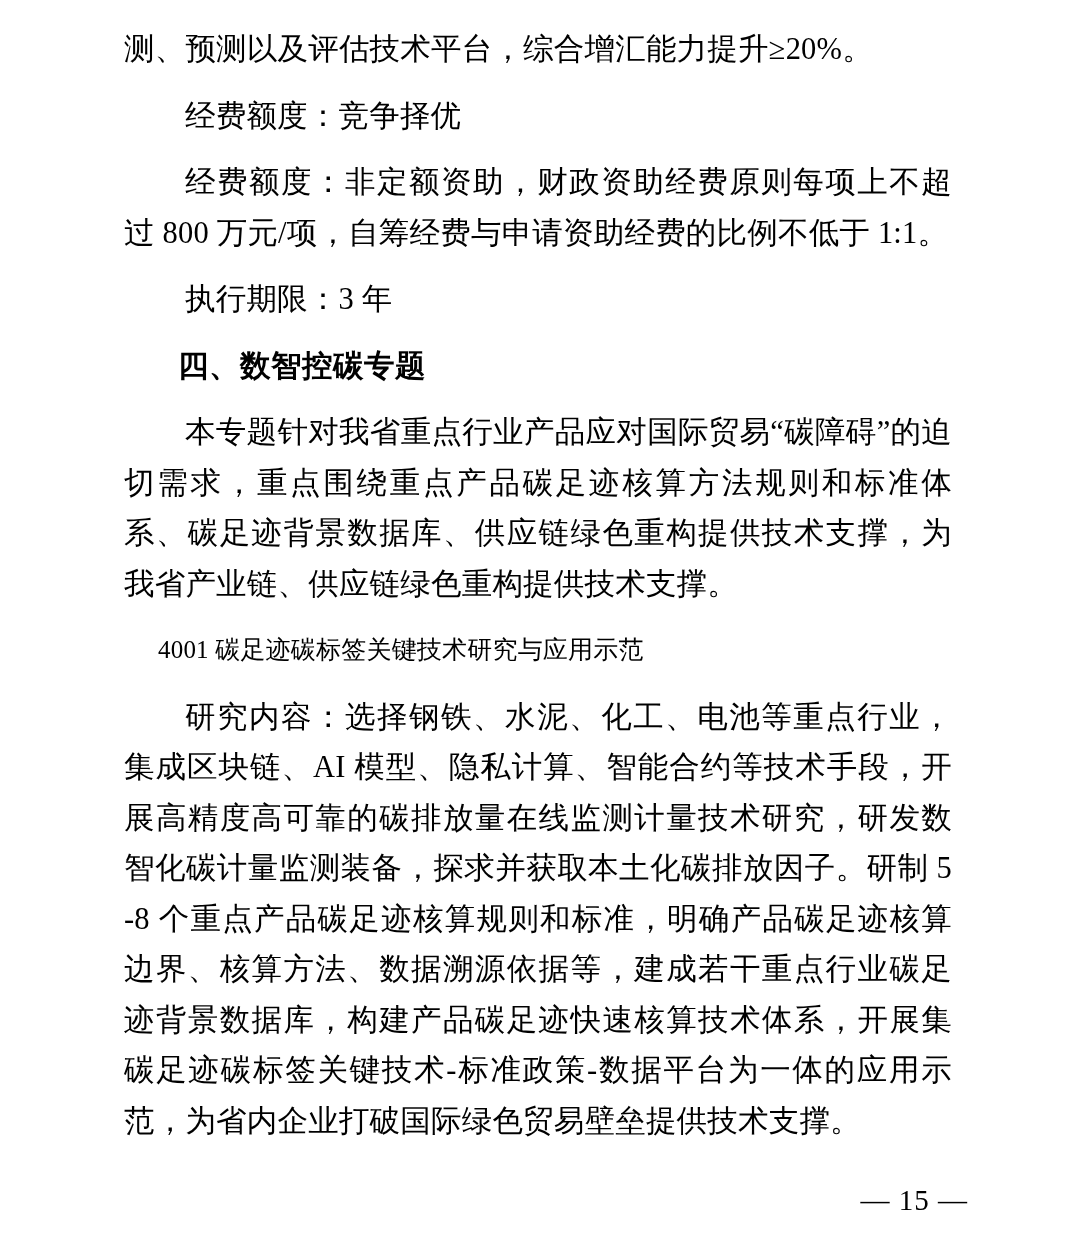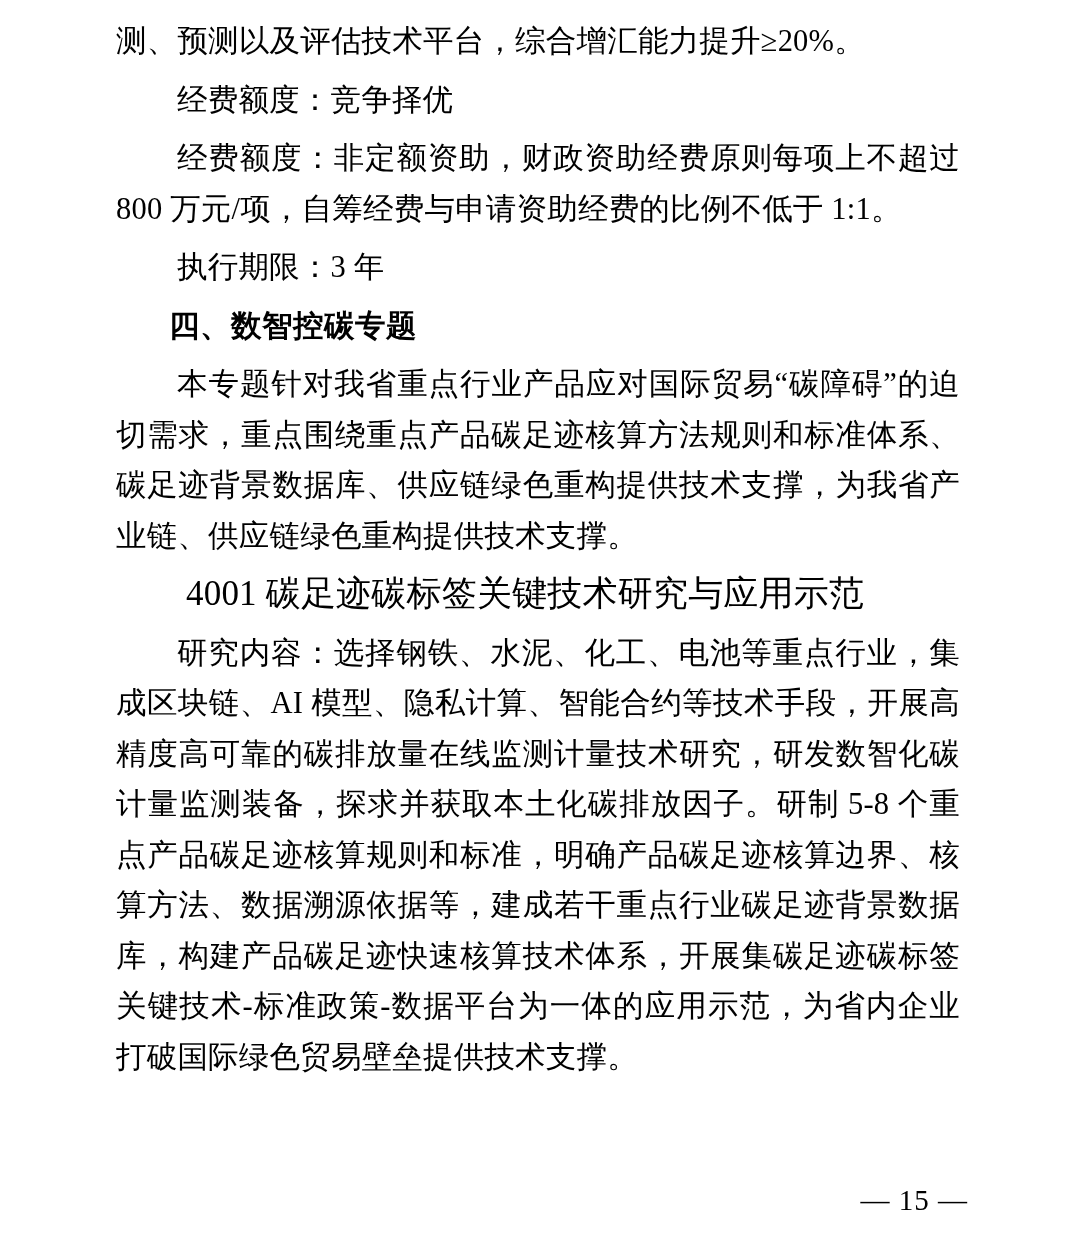--- a/index.html
+++ b/index.html
@@ -19,45 +19,45 @@
     box-sizing: border-box;
     width: 1080px;
     height: 1233px;
     padding: 0 112px 0 108px;
     position: relative;
   }
   .doc-body {
     padding-top: 8px;
   }
   p.para {
-    margin: 8px;
+    margin: 16px;
     font-size: 30.5px;
     line-height: 50.5px;
     text-align: justify;
     text-justify: inter-ideograph;
     letter-spacing: 0.2px;
     word-break: break-all;
   }
   p.indent {
     text-indent: 2em;
   }
   p.heading {
-    margin: 0;
+    margin: 9px;
     font-size: 30.5px;
     line-height: 50.5px;
     font-weight: bold;
     text-indent: 2em;
     letter-spacing: 0.5px;
   }
   p.noindent {
     text-indent: 0;
   }
   p.item-title {
-    margin: 8px;
-    font-size: 35px;
+    margin: 0;
+    font-size: 25px;
     line-height: 50.5px;
     text-indent: 2em;
     letter-spacing: 0.2px;
   }
   .footer {
     position: absolute;
     left: 0;
     right: 112px;
     bottom: 16px;
     text-align: right;

